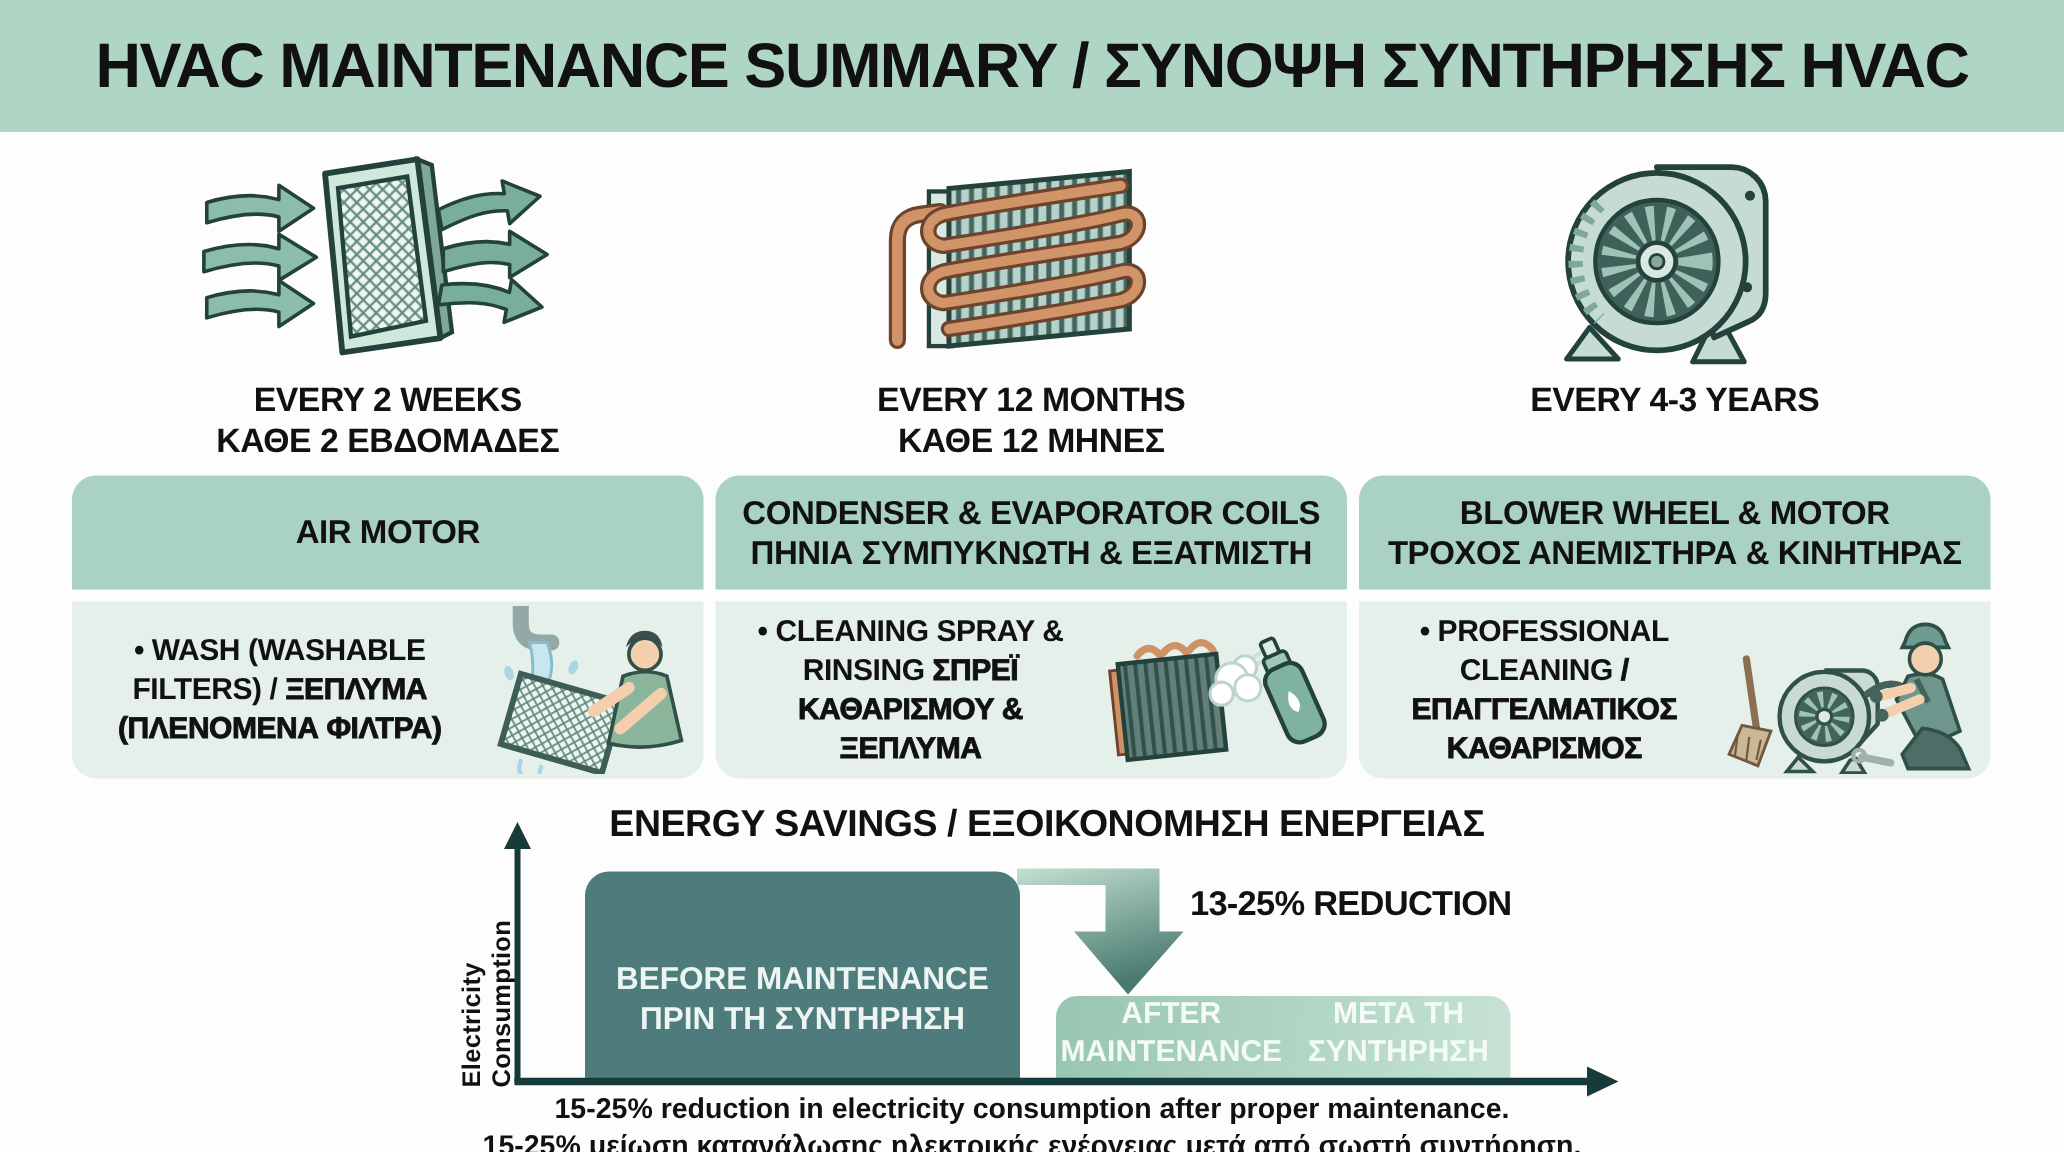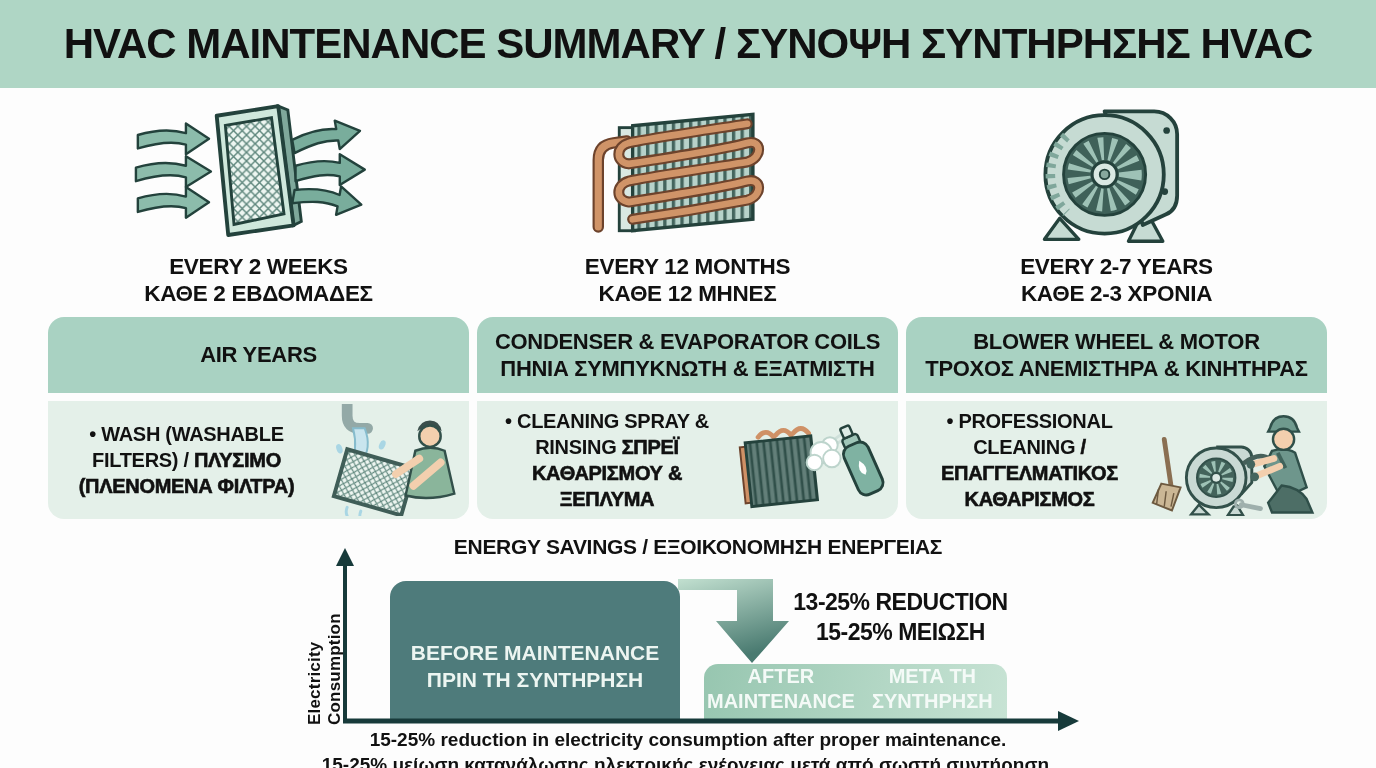--- a/index.html
+++ b/index.html
@@ -40,21 +40,21 @@
   .task {
     flex:1; text-align:center; font-weight:bold; font-size:20px;
     line-height:1.3; letter-spacing:-0.3px;
   }
   .heavy { -webkit-text-stroke:0.6px #111; }
   .illus { flex:none; }
 
   .chart { position:relative; height:253px; margin-top:12px; }
   .chart-title {
     position:absolute; top:4px; left:0; right:0; text-align:center;
-    font-size:21px; font-weight:bold; letter-spacing:-0.3px;margin-left:20px;
+    font-size:25px; font-weight:bold; letter-spacing:-0.3px;margin-left:20px;
   }
   .ylabel {
     position:absolute; left:305px; top:36px; height:158px;
     display:flex; align-items:center; justify-content:center;
     writing-mode:vertical-rl; transform:rotate(180deg);
     font-size:17px; font-weight:bold; letter-spacing:0.2px;
   }
   .axes { position:absolute; left:0; top:0; }
   .bar-before {
     position:absolute; left:390px; top:50px; width:290px; height:141px;
@@ -109,24 +109,24 @@
           <path d="M168,68 C188,62 202,62 214,65 L214,56 240,72 214,88 214,79 C200,76 188,78 168,84 Z"></path>
           <path transform="rotate(10 205 108)" d="M165,100 C185,94 200,94 212,97 L212,88 236,103 212,118 212,109 C198,106 185,108 165,114 Z"></path>
         </g>
       </svg>
     </div>
     <div class="freq">
       <div>EVERY 2 WEEKS</div>
       <div>ΚΑΘΕ 2 ΕΒΔΟΜΑΔΕΣ</div>
     </div>
     <div class="headbox">
-      <div>AIR YEARS</div>
+      <div>AIR MOTOR</div>
     </div>
     <div class="bodybox">
-      <div class="task"><span>• WASH (WASHABLE FILTERS) / </span><span class="heavy">ΠΛΥΣΙΜΟ (ΠΛΕΝΟΜΕΝΑ ΦΙΛΤΡΑ)</span></div>
+      <div class="task"><span>• WASH (WASHABLE FILTERS) / </span><span class="heavy">ΞΕΠΛΥΜΑ (ΠΛΕΝΟΜΕΝΑ ΦΙΛΤΡΑ)</span></div>
       <svg class="illus" width="148" height="112" viewBox="0 0 150 115">
         <defs>
           <pattern id="mesh2" width="7" height="7" patternUnits="userSpaceOnUse">
             <rect width="7" height="7" fill="#eef6f1"></rect>
             <path d="M0,0 L7,7 M7,0 L0,7" stroke="#5f877d" stroke-width="1.2"></path>
           </pattern>
         </defs>
         <path d="M30,0 v12 q0,13 13,13 h8" fill="none" stroke="#93a9a7" stroke-width="11" stroke-linecap="round"></path>
         <path d="M48,25 q8,20 -4,36 l-12,8 q10,-22 4,-44 z" fill="#c9e5ee" stroke="#86bccd" stroke-width="2"></path>
         <ellipse cx="22" cy="46" rx="3" ry="5" fill="#a9d6e4" transform="rotate(-20 22 46)"></ellipse>
@@ -212,22 +212,21 @@
         <path d="M57,40 A56,56 0 0 0 57,120" fill="none" stroke="#7fa79b" stroke-width="10" stroke-dasharray="4.5,6.5"></path>
         <circle cx="97" cy="80" r="43" fill="#3f6159" stroke="#24423c" stroke-width="3"></circle>
         <circle cx="97" cy="80" r="27" fill="none" stroke="#9ec2b6" stroke-width="24" stroke-dasharray="4.5,6.5"></circle>
         <circle cx="97" cy="80" r="13" fill="#d9e8e2" stroke="#24423c" stroke-width="3"></circle>
         <circle cx="97" cy="80" r="5" fill="#87a89d" stroke="#24423c" stroke-width="2"></circle>
         <circle cx="162" cy="34" r="3.5" fill="#24423c"></circle>
         <circle cx="160" cy="98" r="3.5" fill="#24423c"></circle>
       </svg>
     </div>
     <div class="freq">
-      <div>EVERY 2-7 YEARS</div>
-      <div>ΚΑΘΕ 2-3 ΧΡΟΝΙΑ</div>
+      <div>EVERY 4-3 YEARS</div>
     </div>
     <div class="headbox">
       <div>BLOWER WHEEL &amp; MOTOR</div>
       <div>ΤΡΟΧΟΣ ΑΝΕΜΙΣΤΗΡΑ &amp; ΚΙΝΗΤΗΡΑΣ</div>
     </div>
     <div class="bodybox">
       <div class="task"><span>• PROFESSIONAL CLEANING </span><span class="heavy">/ ΕΠΑΓΓΕΛΜΑΤΙΚΟΣ ΚΑΘΑΡΙΣΜΟΣ</span></div>
       <svg class="illus" width="178" height="112" viewBox="0 0 185 115">
         <line x1="20" y1="36" x2="27" y2="84" stroke="#8a6f52" stroke-width="5" stroke-linecap="round"></line>
         <polygon points="17,82 37,86 28,110 8,102" fill="#cbb795" stroke="#6d5a40" stroke-width="2"></polygon>
@@ -277,20 +276,19 @@
     </defs>
     <polygon points="678,48 773,48 773,90 789,90 752,132 716,90 737,90 737,59 678,59" fill="url(#ag)"></polygon>
     <line x1="345" y1="191" x2="345" y2="32" stroke="#173a3a" stroke-width="4"></line>
     <polygon points="345,17 336,35 354,35" fill="#173a3a"></polygon>
     <line x1="343" y1="190" x2="1063" y2="190" stroke="#173a3a" stroke-width="5"></line>
     <polygon points="1079,190 1058,180 1058,200" fill="#173a3a"></polygon>
   </svg>
 
   <div class="reduction">
     <div>13-25% REDUCTION</div>
-    <div>15-25% ΜΕΙΩΣΗ</div>
   </div>
 
   <div class="caption">
     <div>15-25% reduction in electricity consumption after proper maintenance.</div>
     <div>15-25% μείωση κατανάλωσης ηλεκτρικής ενέργειας μετά από σωστή συντήρηση.</div>
   </div>
 </div>
 
 </body></html>

